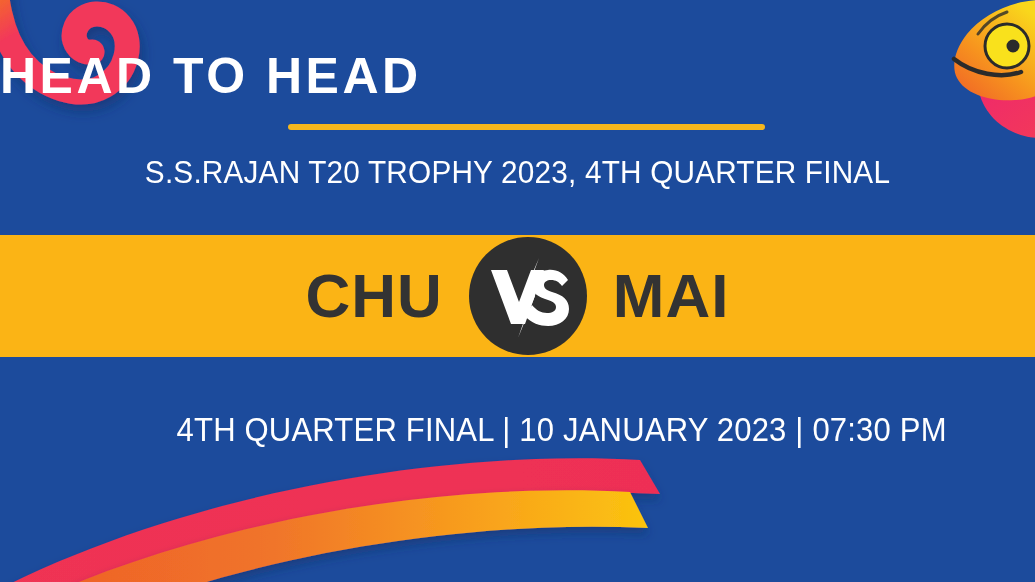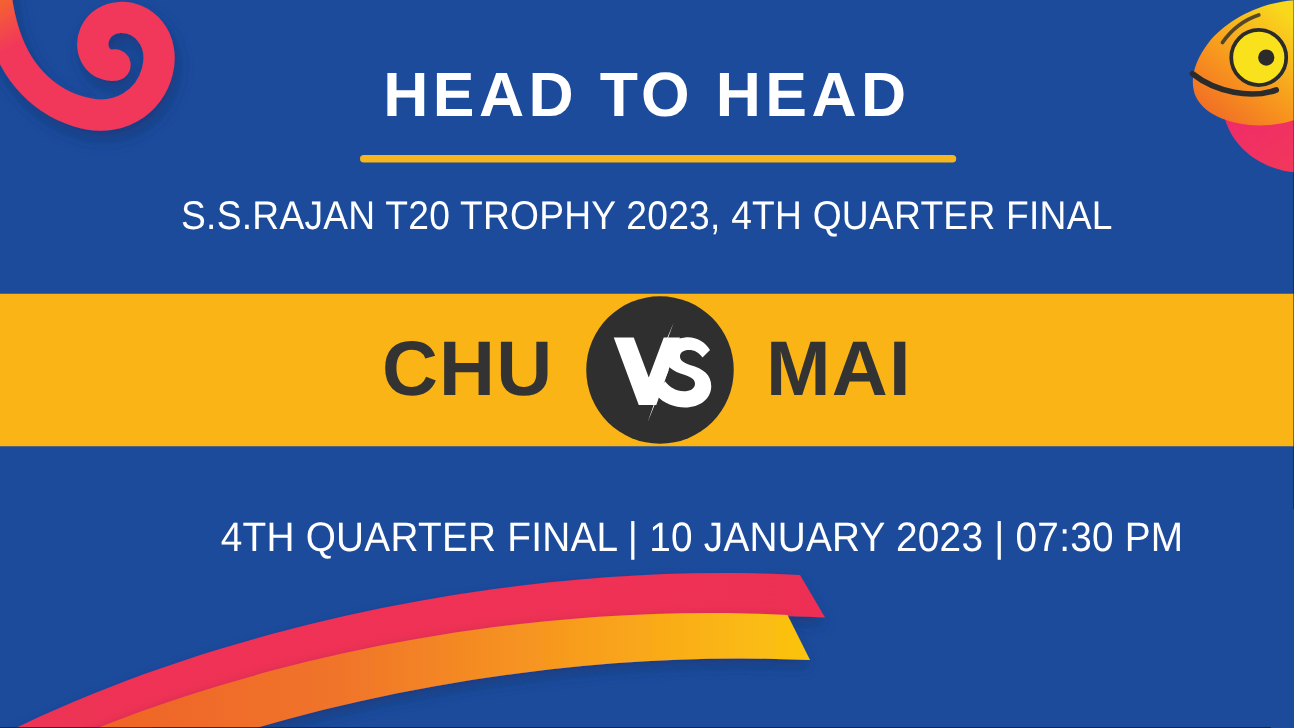--- a/index.html
+++ b/index.html
@@ -46,21 +46,21 @@
     left: 0;
     top: 0;
     width: 1035px;
     height: 235px;
   }
   #page-title {
     position: absolute;
     left: 0;
     top: 47px;
     width: 1035px;
-    text-align: center;
+    text-align: left;
     color: #ffffff;
     font-size: 50px;
     font-weight: bold;
     letter-spacing: 3.5px;
     line-height: 58px;
     white-space: nowrap;
   }
   #title-underline {
     position: absolute;
     left: 288px;

